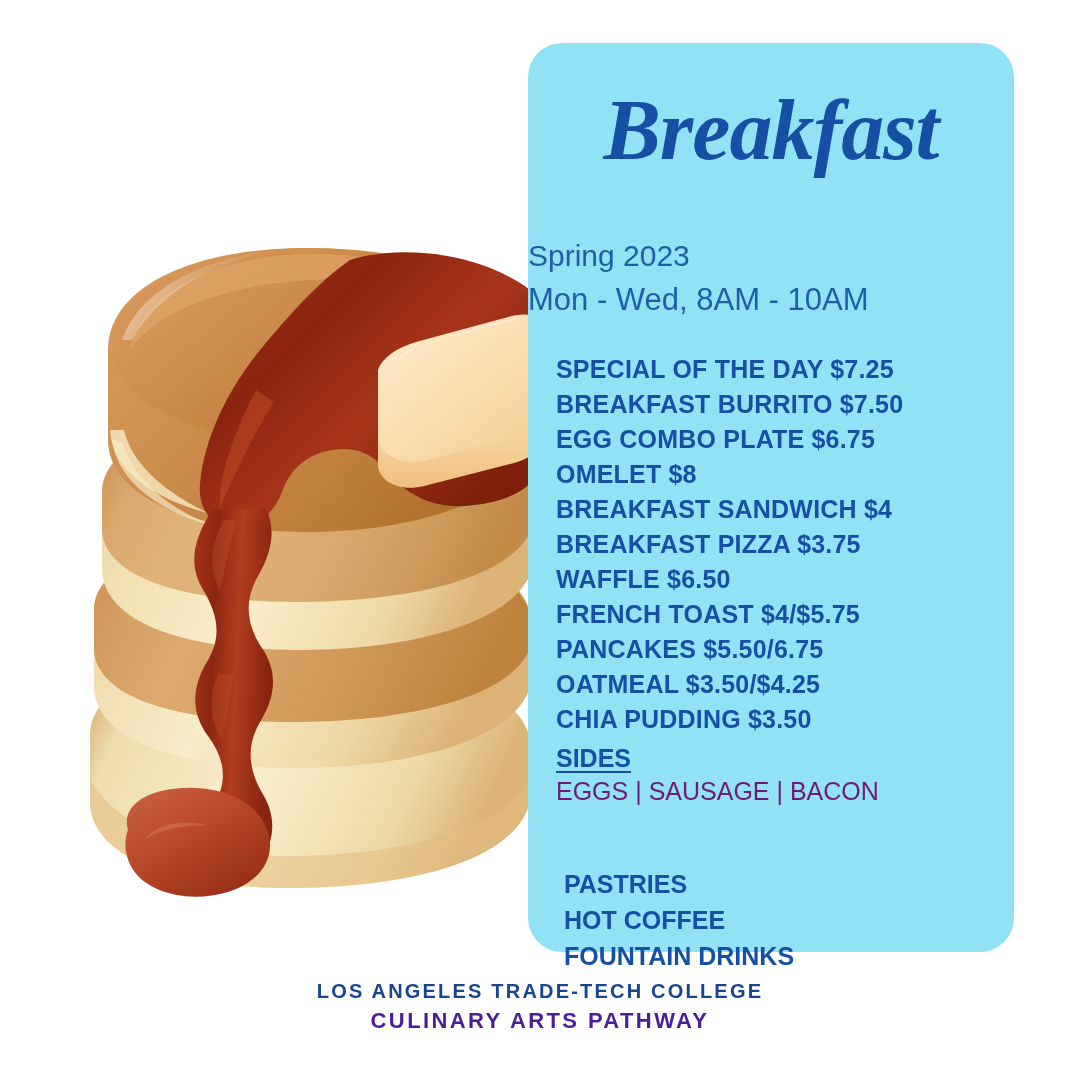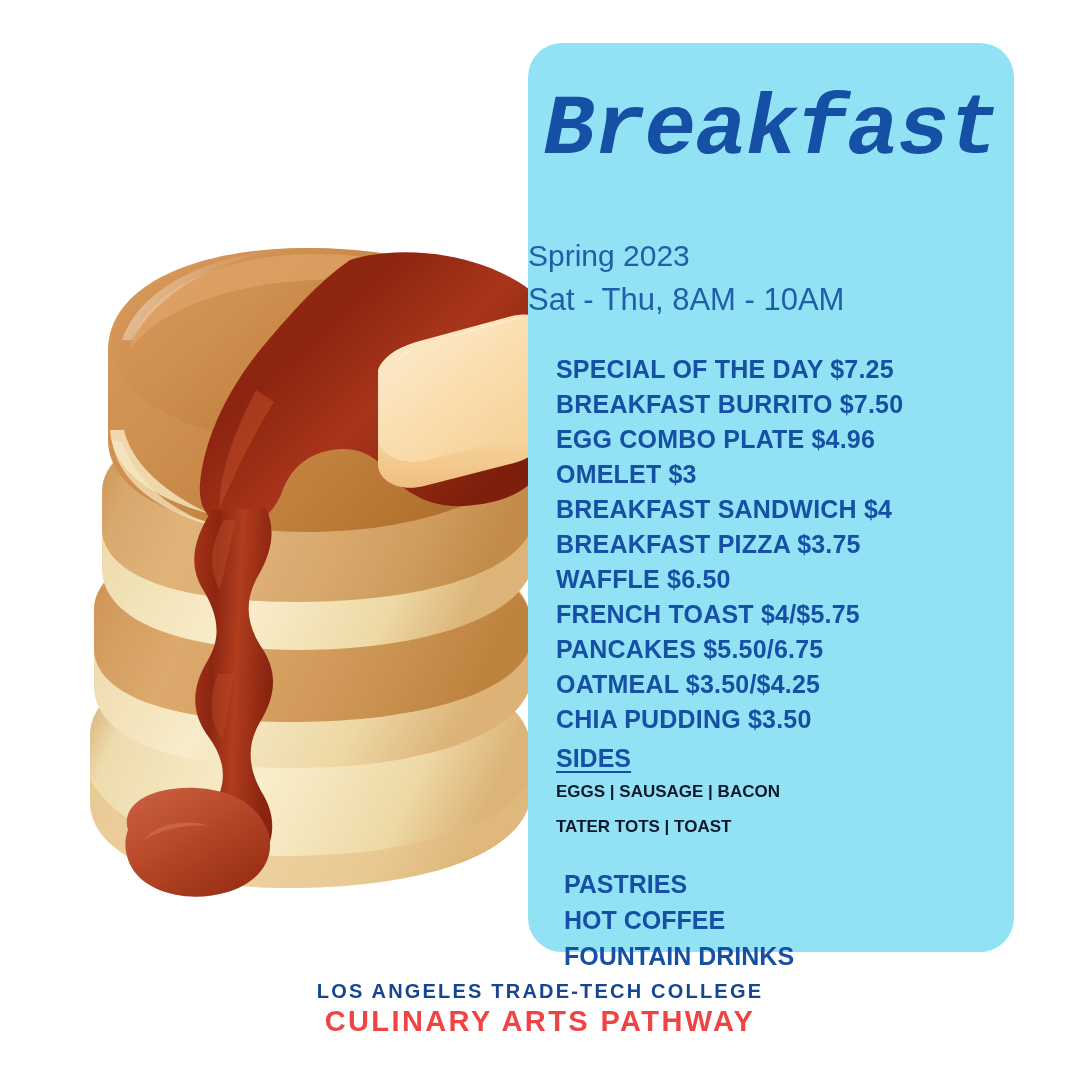--- a/index.html
+++ b/index.html
@@ -30,21 +30,21 @@
     width:486px; height:909px;
     background:#92e2f6;
     border-radius:34px;
   }
 
   .title-script {
     position:absolute;
     left:0; top:44px;
     width:486px;
     text-align:center;
-    font-family:Liberation Mono, monospace;
+    font-family:Liberation Serif, serif;
     font-style:italic;
     font-weight:700;
     font-size:86px;
     line-height:1;
     color:#1550a5;
     letter-spacing:-1px;
   }
 
   .subtitle {
     position:absolute;
@@ -81,23 +81,23 @@
   .sides-heading {
     font-size:25px;
     font-weight:700;
     color:#1550a5;
     line-height:31px;
     text-decoration:underline;
     text-underline-offset:4px;
     display:inline-block;
   }
   .sides-line {
-    font-size:17px;
-    font-weight:700;
-    color:#0f172a;
+    font-size:25px;
+    font-weight:400;
+    color:#701a75;
     line-height:35px;
     white-space:nowrap;
   }
 
   .extras-block {
     position:absolute;
     left:36px; top:823px;
     width:450px;
   }
   .extras-item {
@@ -116,24 +116,24 @@
     text-align:center;
   }
   .footer-line1 {
     font-size:20px;
     font-weight:700;
     letter-spacing:2.2px;
     color:#17468f;
     line-height:26px;
   }
   .footer-line2 {
-    font-size:29px;
+    font-size:22px;
     font-weight:700;
     letter-spacing:2.4px;
-    color:#ef4444;
+    color:#4c1d95;
     line-height:34px;
   }
 </style>
 </head>
 <body>
 
 <div class="poster">
 
   <div class="pancake-art">
     <svg viewBox="0 0 480 790" xmlns="http://www.w3.org/2000/svg" aria-hidden="true">
@@ -275,40 +275,39 @@
 
       <path d="M62 200 C78 152 140 118 216 110 C150 124 98 154 72 200 Z" fill="url(#gGloss)"></path>
     </svg>
   </div>
 
   <div class="menu-panel">
 
     <div class="title-script">Breakfast</div>
 
     <div class="subtitle sub-1">Spring 2023</div>
-    <div class="subtitle sub-2">Sat - Thu, 8AM - 10AM</div>
+    <div class="subtitle sub-2">Mon - Wed, 8AM - 10AM</div>
 
     <div class="menu-list">
       <div class="menu-item">SPECIAL OF THE DAY $7.25</div>
       <div class="menu-item">BREAKFAST BURRITO $7.50</div>
-      <div class="menu-item">EGG COMBO PLATE $4.96</div>
-      <div class="menu-item">OMELET $3</div>
+      <div class="menu-item">EGG COMBO PLATE $6.75</div>
+      <div class="menu-item">OMELET $8</div>
       <div class="menu-item">BREAKFAST SANDWICH $4</div>
       <div class="menu-item">BREAKFAST PIZZA $3.75</div>
       <div class="menu-item">WAFFLE $6.50</div>
       <div class="menu-item">FRENCH TOAST $4/$5.75</div>
       <div class="menu-item">PANCAKES $5.50/6.75</div>
       <div class="menu-item">OATMEAL $3.50/$4.25</div>
       <div class="menu-item">CHIA PUDDING $3.50</div>
     </div>
 
     <div class="sides-block">
       <div><span class="sides-heading">SIDES</span></div>
       <div class="sides-line">EGGS | SAUSAGE | BACON</div>
-      <div class="sides-line">TATER TOTS | TOAST</div>
     </div>
 
     <div class="extras-block">
       <div class="extras-item">PASTRIES</div>
       <div class="extras-item">HOT COFFEE</div>
       <div class="extras-item">FOUNTAIN DRINKS</div>
     </div>
   </div>
 
   <div class="footer">

